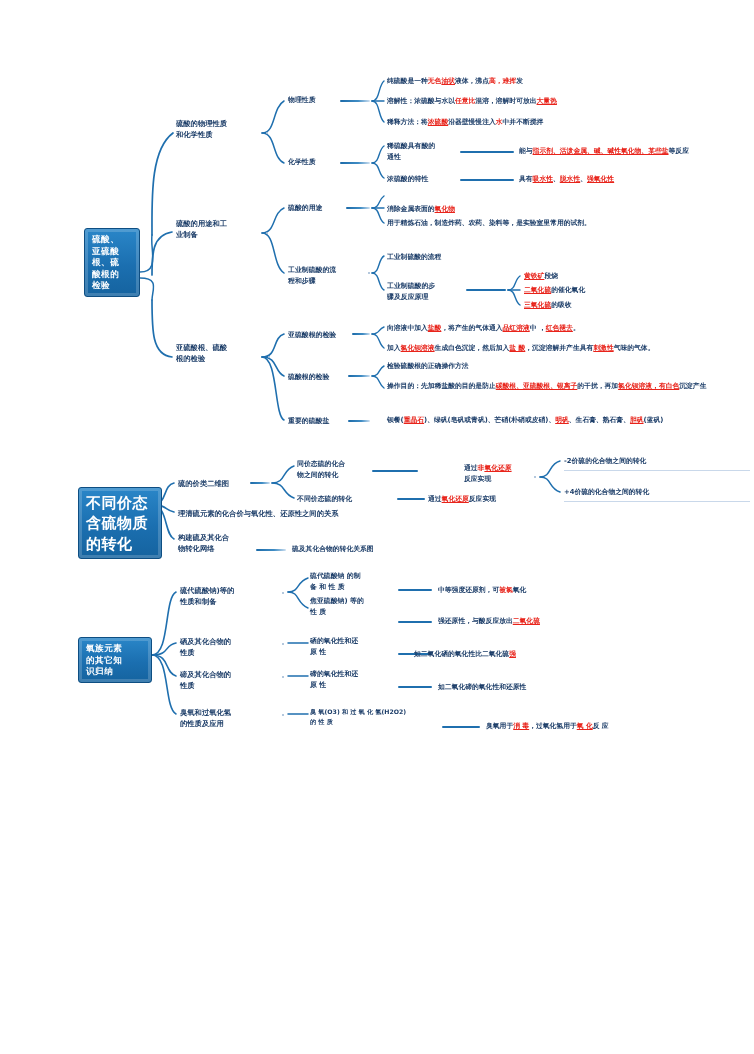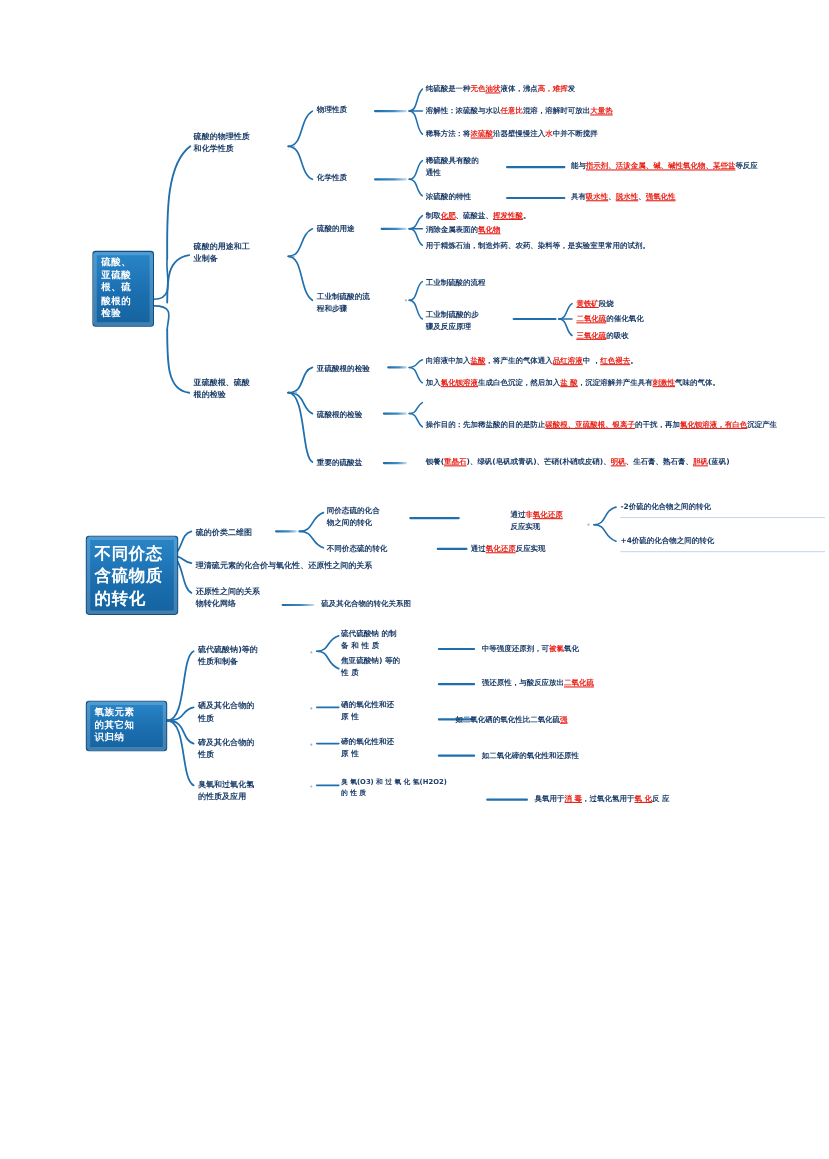--- a/index.html
+++ b/index.html
@@ -210,21 +210,20 @@
   <div class="stub" style="left:460px;top:179px;width:54px;"></div>
   <div class="node leaf leafsm" style="left:519px; top:174px; width:232px;" id="lf5"><span>具有</span><span class="r u">吸水性</span><span>、</span><span class="r u">脱水性</span><span>、</span><span class="r u">强氧化性</span></div>
 
   <div class="node n2" style="left:176px; top:218px; width:86px; white-space:pre-line;">硫酸的用途和工
 业制备</div>
   <div class="dot" style="left:266px;top:232px;"></div>
 
   <div class="node lvl3" style="left:288px; top:203px; width:56px;">硫酸的用途</div>
   <div class="stub grad" style="left:346px;top:207px;width:24px;"></div>
 
-  <div class="node leaf leafsm" style="left:387px; top:191px; width:360px;" id="lf6"><span>制取</span><span class="r u">化肥</span><span>、硫酸盐、</span><span class="r u">挥发性酸</span><span>。</span></div>
   <div class="node leaf leafsm" style="left:387px; top:204px; width:360px;" id="lf7"><span>消除金属表面的</span><span class="r u">氧化物</span></div>
   <div class="node leaf leafsm" style="left:387px; top:218px; width:360px;" id="lf8"><span>用于精炼石油，制造炸药、农药、染料等，是实验室里常用的试剂。</span></div>
 
   <div class="node lvl3" style="left:288px; top:265px; width:66px; white-space:pre-line;">工业制硫酸的流
 程和步骤</div>
   <div class="dot" style="left:368px;top:272px;"></div>
 
   <div class="node leaf leafsm" style="left:387px; top:252px; width:200px;">工业制硫酸的流程</div>
 
   <div class="node lvl3" style="left:387px; top:281px; width:72px; white-space:pre-line;">工业制硫酸的步
@@ -241,20 +240,21 @@
 
   <div class="node lvl3" style="left:288px; top:330px; width:80px;">亚硫酸根的检验</div>
   <div class="stub grad" style="left:352px;top:333px;width:18px;"></div>
 
   <div class="node leaf leafsm" style="left:387px; top:323px; width:364px;" id="lf12"><span>向溶液中加入</span><span class="r u">盐酸</span><span>，将产生的气体通入</span><span class="r u">品红溶液</span><span>中 ，</span><span class="r u">红色褪去</span><span>。</span></div>
   <div class="node leaf leafsm" style="left:387px; top:343px; width:364px;" id="lf13"><span>加入</span><span class="r u">氯化钡溶液</span><span>生成白色沉淀，然后加入</span><span class="r u">盐 酸</span><span>，沉淀溶解并产生具有</span><span class="r u">刺激性</span><span>气味的气体。</span></div>
 
   <div class="node lvl3" style="left:288px; top:372px; width:80px;">硫酸根的检验</div>
   <div class="stub grad" style="left:348px;top:375px;width:22px;"></div>
 
+  <div class="node leaf leafsm" style="left:387px; top:361px; width:364px;">检验硫酸根的正确操作方法</div>
   <div class="node leaf leafsm" style="left:387px; top:381px; width:364px; line-height:1.6;" id="lf14"><span>操作目的：先加稀盐酸的目的是防止</span><span class="r u">碳酸根、亚硫酸根、银离子</span><span>的干扰，再加</span><span class="r u">氯化钡溶液，有白色</span><span>沉淀产生</span></div>
 
   <div class="node lvl3" style="left:288px; top:416px; width:80px;">重要的硫酸盐</div>
   <div class="stub grad" style="left:348px;top:420px;width:22px;"></div>
   <div class="node leaf leafsm" style="left:387px; top:415px; width:364px;" id="lf15"><span>钡餐(</span><span class="r u">重晶石</span><span>)、绿矾(皂矾或青矾)、芒硝(朴硝或皮硝)、</span><span class="r u">明矾</span><span>、生石膏、熟石膏、</span><span class="r u">胆矾</span><span>(蓝矾)</span></div>
 
   <div class="node n2" style="left:178px; top:478px; width:92px;">硫的价类二维图</div>
   <div class="stub grad" style="left:250px;top:482px;width:20px;"></div>
 
   <div class="node lvl3" style="left:297px; top:459px; width:70px; white-space:pre-line;">同价态硫的化合
@@ -267,21 +267,21 @@
   <div class="node leaf leafsm" style="left:564px; top:487px; width:186px;">+4价硫的化合物之间的转化</div>
   <div class="rule" style="left:564px;top:501px;width:186px;"></div>
   <div class="dot" style="left:534px;top:476px;"></div>
 
   <div class="node lvl3" style="left:297px; top:494px; width:96px;">不同价态硫的转化</div>
   <div class="stub" style="left:397px;top:498px;width:28px;"></div>
   <div class="node leaf leafsm" style="left:428px; top:494px; width:130px;" id="lf17"><span>通过</span><span class="r u">氧化还原</span><span>反应实现</span></div>
 
   <div class="node n2" style="left:178px; top:508px; width:240px;">理清硫元素的化合价与氧化性、还原性之间的关系</div>
 
-  <div class="node n2" style="left:178px; top:532px; width:76px; white-space:pre-line;">还原性之间的关系
+  <div class="node n2" style="left:178px; top:532px; width:76px; white-space:pre-line;">构建硫及其化合
 物转化网络</div>
   <div class="stub grad" style="left:256px;top:549px;width:30px;"></div>
   <div class="node leaf leafsm" style="left:292px; top:544px; width:200px;">硫及其化合物的转化关系图</div>
 
   <div class="node n2" style="left:180px; top:585px; width:84px; white-space:pre-line;">硫代硫酸钠)等的
 性质和制备</div>
   <div class="dot" style="left:282px;top:592px;"></div>
 
   <div class="node lvl3" style="left:310px; top:571px; width:66px; white-space:pre-line;">硫代硫酸钠 的制
 备 和 性 质</div>

